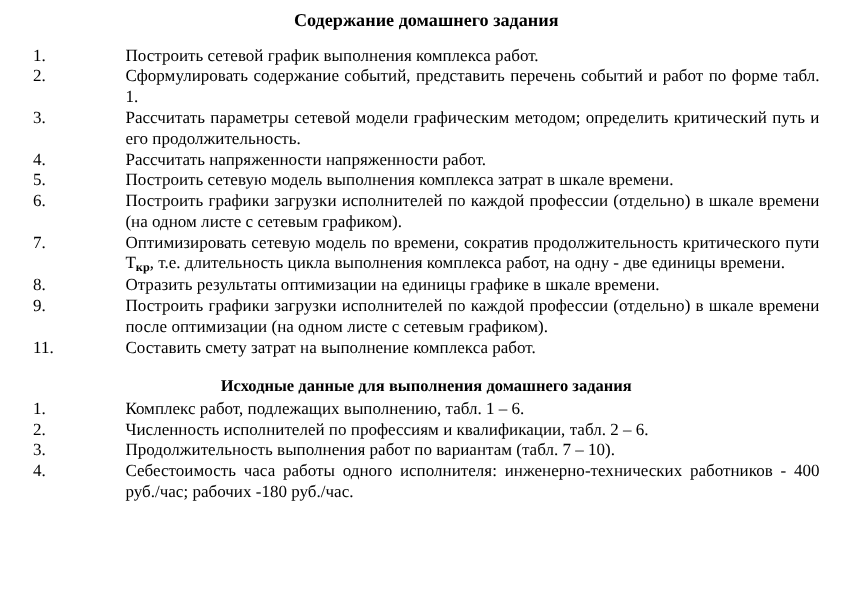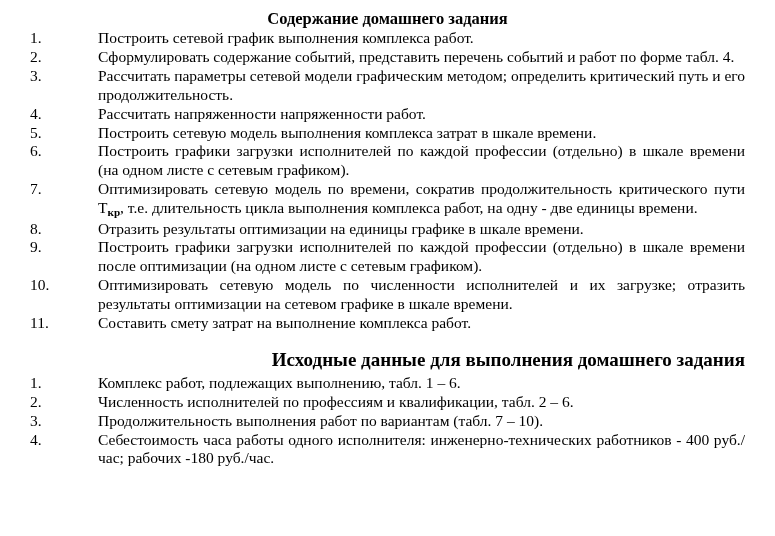--- a/index.html
+++ b/index.html
@@ -19,26 +19,26 @@
     height: 536px;
     box-sizing: border-box;
     padding: 6px 30px 0 30px;
     position: relative;
   }
   .doc-title {
     text-align: center;
     font-weight: bold;
     font-size: 16.5px;
     line-height: 1.15;
-    margin: 4px 0 0 0;
+    margin: 4px 0 13px 0;
   }
   .section-title {
-    text-align: right;
+    text-align: center;
     font-weight: bold;
-    font-size: 19px;
+    font-size: 15px;
     line-height: 1.15;
     margin: 16px 0 3px 0;
   }
   .item {
     display: flex;
     align-items: flex-start;
     font-size: 15.5px;
     line-height: 1.22;
     margin: 0;
     text-align: justify;
@@ -46,20 +46,21 @@
   .item .num {
     flex: 0 0 auto;
     width: 68px;
     text-align: left;
   }
   .item .txt {
     flex: 1 1 auto;
     text-align: justify;
     text-justify: inter-word;
     hyphens: none;
+    margin-left: 16px;
   }
   
   .item .txt { text-align-last: left; }
   .item.justify-full .txt { text-align: justify; }
   sub {
     font-size: 0.72em;
     vertical-align: -0.25em;
     font-weight: bold;
   }
 </style>
@@ -70,21 +71,21 @@
 
   <div class="doc-title">Содержание домашнего задания</div>
 
   <div class="item">
     <span class="num">1.</span>
     <span class="txt">Построить сетевой график выполнения комплекса работ.</span>
   </div>
 
   <div class="item justify-full">
     <span class="num">2.</span>
-    <span class="txt">Сформулировать содержание событий, представить перечень событий и работ по форме табл. 4.</span>
+    <span class="txt">Сформулировать содержание событий, представить перечень событий и работ по форме табл. 1.</span>
   </div>
 
   <div class="item justify-full">
     <span class="num">3.</span>
     <span class="txt">Рассчитать параметры сетевой модели графическим методом; определить критический путь и его продолжительность.</span>
   </div>
 
   <div class="item">
     <span class="num">4.</span>
     <span class="txt">Рассчитать напряженности напряженности работ.</span>
@@ -108,24 +109,20 @@
   <div class="item">
     <span class="num">8.</span>
     <span class="txt">Отразить результаты оптимизации на единицы графике в шкале времени.</span>
   </div>
 
   <div class="item justify-full">
     <span class="num">9.</span>
     <span class="txt">Построить графики загрузки исполнителей по каждой профессии (отдельно) в шкале времени после оптимизации (на одном листе с сетевым графиком).</span>
   </div>
 
-  <div class="item justify-full">
-    <span class="num">10.</span>
-    <span class="txt">Оптимизировать сетевую модель по численности исполнителей и их загрузке; отразить результаты оптимизации на сетевом графике в шкале времени.</span>
-  </div>
 
   <div class="item">
     <span class="num">11.</span>
     <span class="txt">Составить смету затрат на выполнение комплекса работ.</span>
   </div>
 
   <div class="section-title">Исходные данные для выполнения домашнего задания</div>
 
   <div class="item">
     <span class="num">1.</span>

